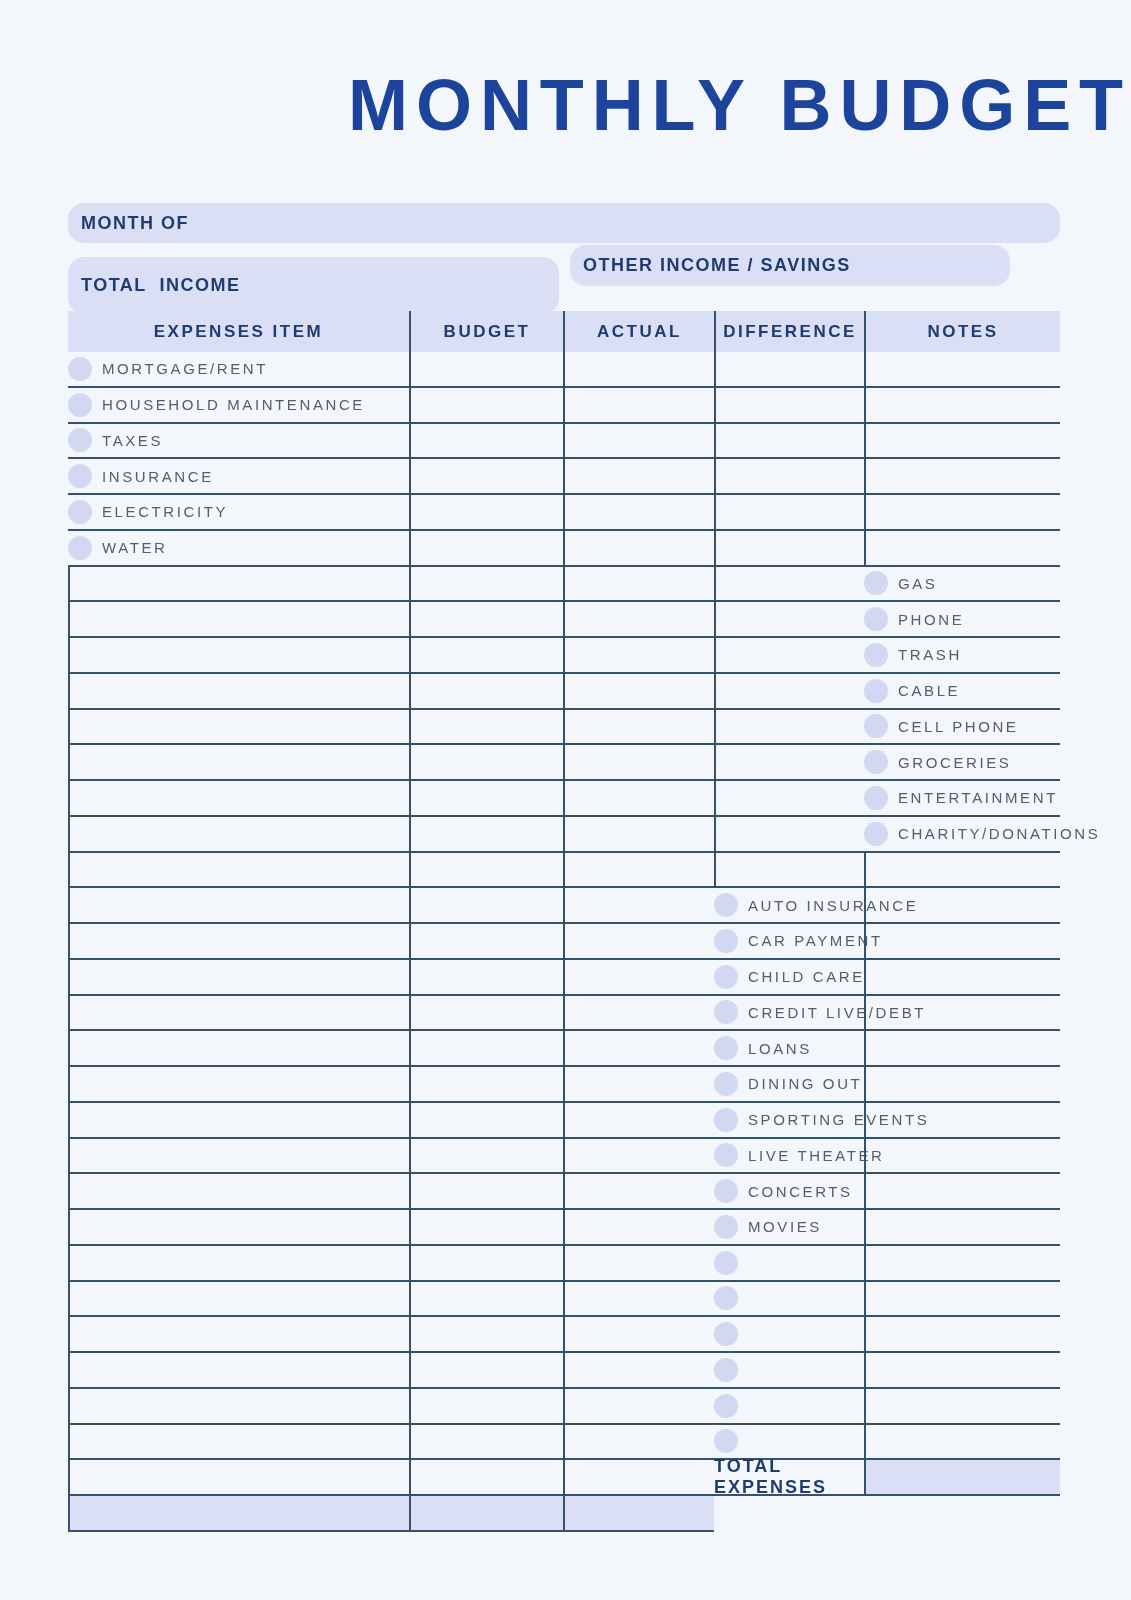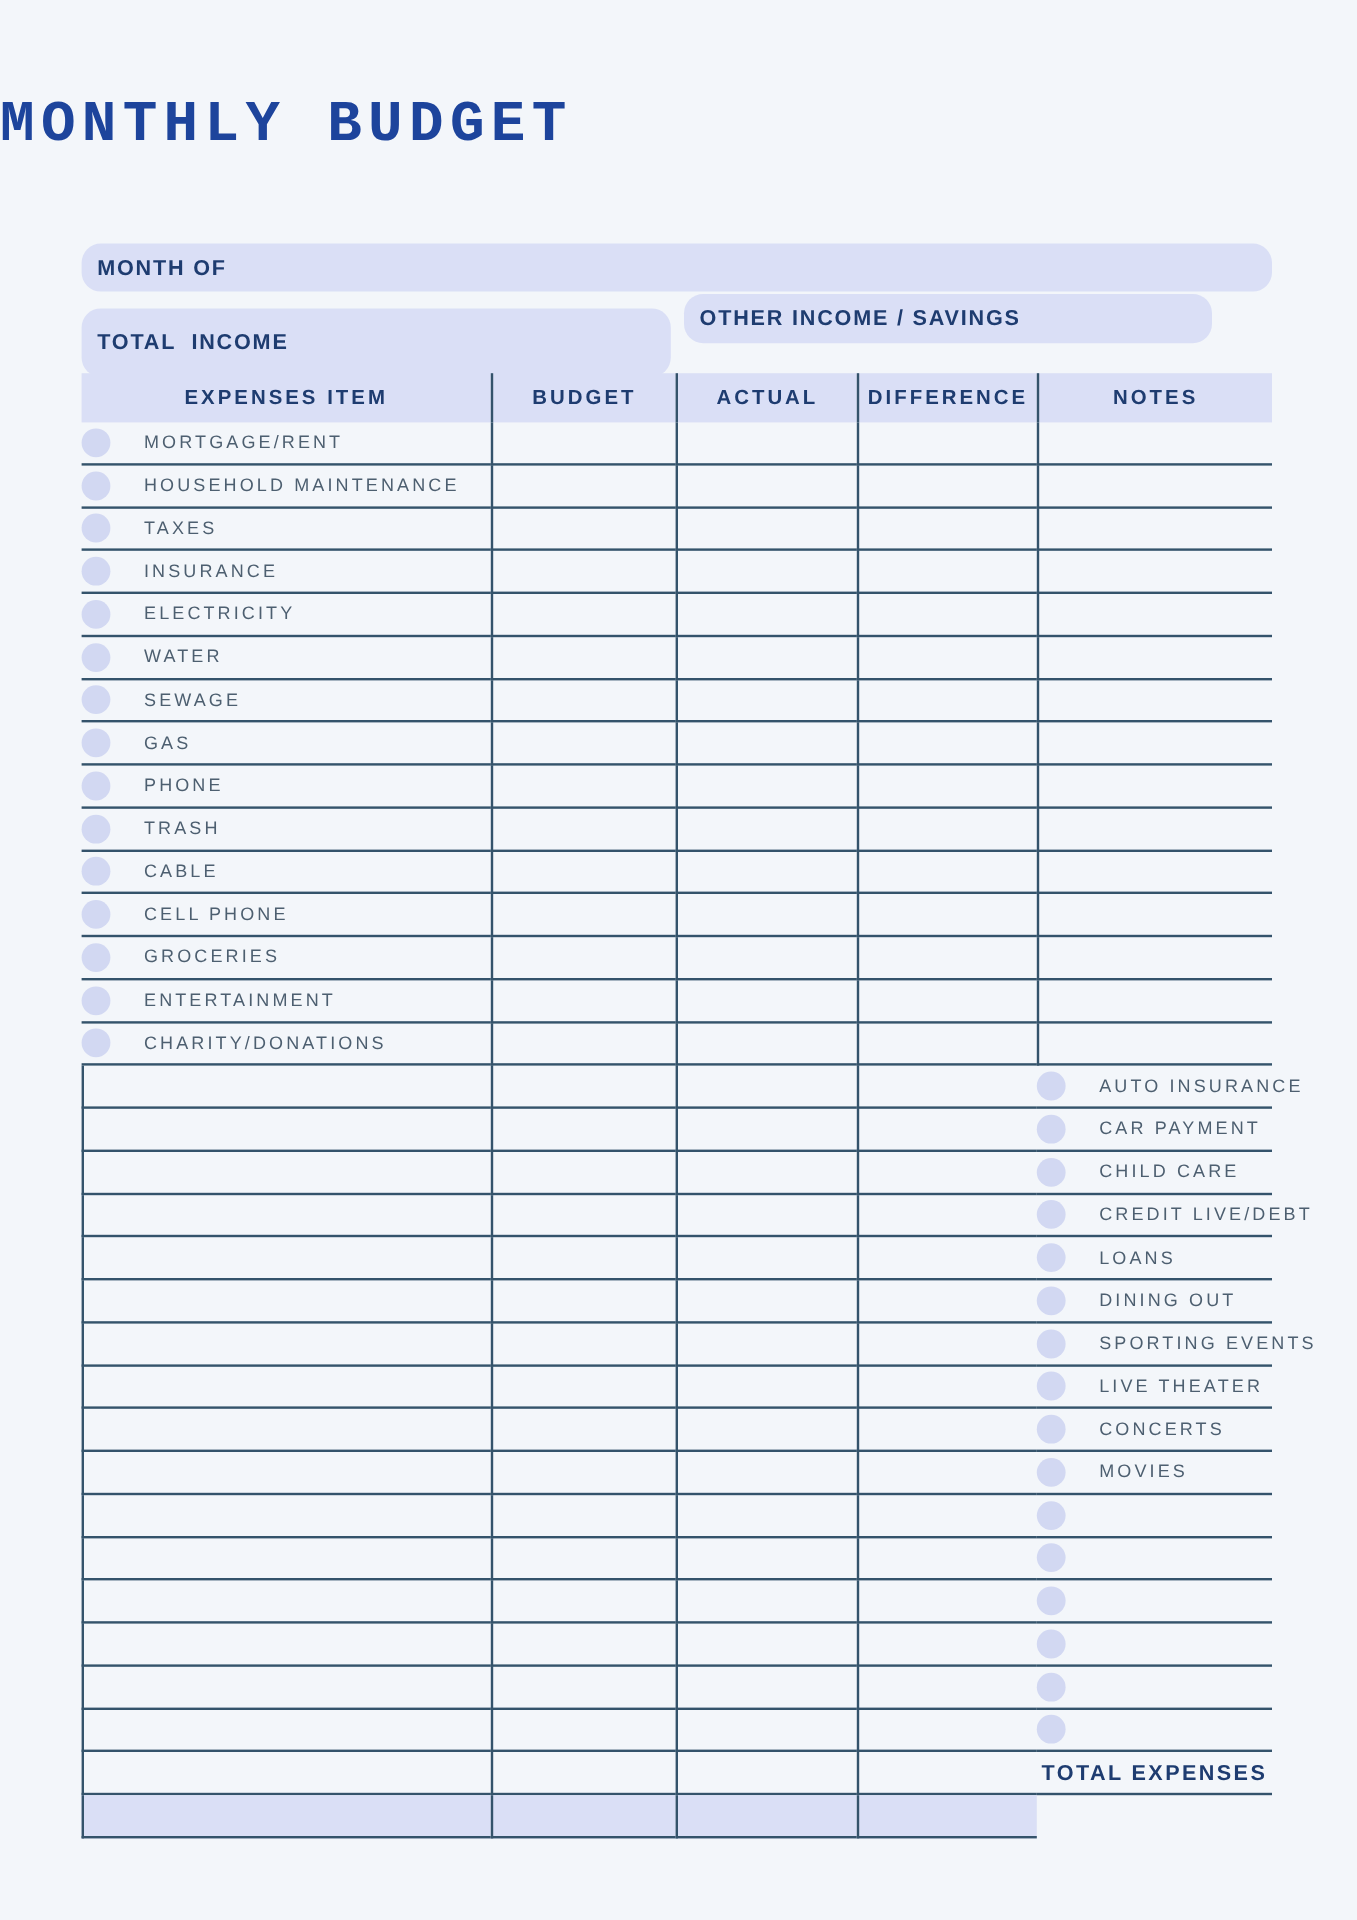--- a/index.html
+++ b/index.html
@@ -11,23 +11,23 @@
     --row-text:#4d5f70;
     --line:#34536b;
   }
   *{box-sizing:border-box;margin:0;padding:0;}
   html,body{width:1131px;background:var(--bg);}
   body{font-family:"Liberation Sans", sans-serif;}
   .page{position:relative;width:1131px;height:1600px;background:var(--bg);overflow:hidden;}
 
   .title{
     position:absolute;top:68px;left:0;width:100%;
-    text-align:left;
-    font-family:Liberation Mono, monospace;
-    font-size:48px;font-weight:600;
+    text-align:right;
+    font-family:Liberation Sans, sans-serif;
+    font-size:72px;font-weight:600;
     letter-spacing:0.11em;
     color:var(--title-blue);
     line-height:74px;
     white-space:nowrap;
   }
 
   .bar{position:absolute;background:var(--lavender);display:flex;align-items:center;border-radius:16px;}
   .month-bar{left:68px;top:203px;width:992px;height:40px;}
   .income-left{left:68px;top:257px;width:491px;height:57px;}
   .income-right{left:570px;top:245px;width:440px;height:41px;}
@@ -50,21 +50,21 @@
     color:var(--navy);white-space:nowrap;
   }
   .cell{height:35.75px;border-bottom:2px solid var(--line);}
   .col-sep{border-left:2px solid var(--line);}
   .label-cell{display:flex;align-items:center;border-bottom:2px solid var(--line);}
   .bullet{
     width:24px;height:24px;border-radius:50%;
     background:var(--bullet);flex:0 0 auto;
   }
   .item-label{
-    margin-left:28px;
+    margin-left:10px;
     font-size:15px;letter-spacing:2.6px;
     color:var(--row-text);white-space:nowrap;
   }
   .total-cell{height:36px;border-bottom:2px solid var(--line);}
   .total-label-cell{
     display:flex;align-items:center;justify-content:center;
     font-size:18px;font-weight:bold;letter-spacing:2px;
     color:var(--navy);
   }
   .total-value-cell{background:var(--lavender);}
@@ -135,24 +135,20 @@
       <div class="cell col-sep"></div>
       <div class="cell col-sep"></div>
       <div class="label-cell">
         <div class="bullet"></div>
         <div class="item-label">WATER</div>
       </div>
       <div class="cell col-sep"></div>
       <div class="cell col-sep"></div>
       <div class="cell col-sep"></div>
       <div class="cell col-sep"></div>
-      <div class="label-cell">
-        <div class="bullet"></div>
-        <div class="item-label">SEWAGE</div>
-      </div>
       <div class="cell col-sep"></div>
       <div class="cell col-sep"></div>
       <div class="cell col-sep"></div>
       <div class="cell col-sep"></div>
       <div class="label-cell">
         <div class="bullet"></div>
         <div class="item-label">GAS</div>
       </div>
       <div class="cell col-sep"></div>
       <div class="cell col-sep"></div>

